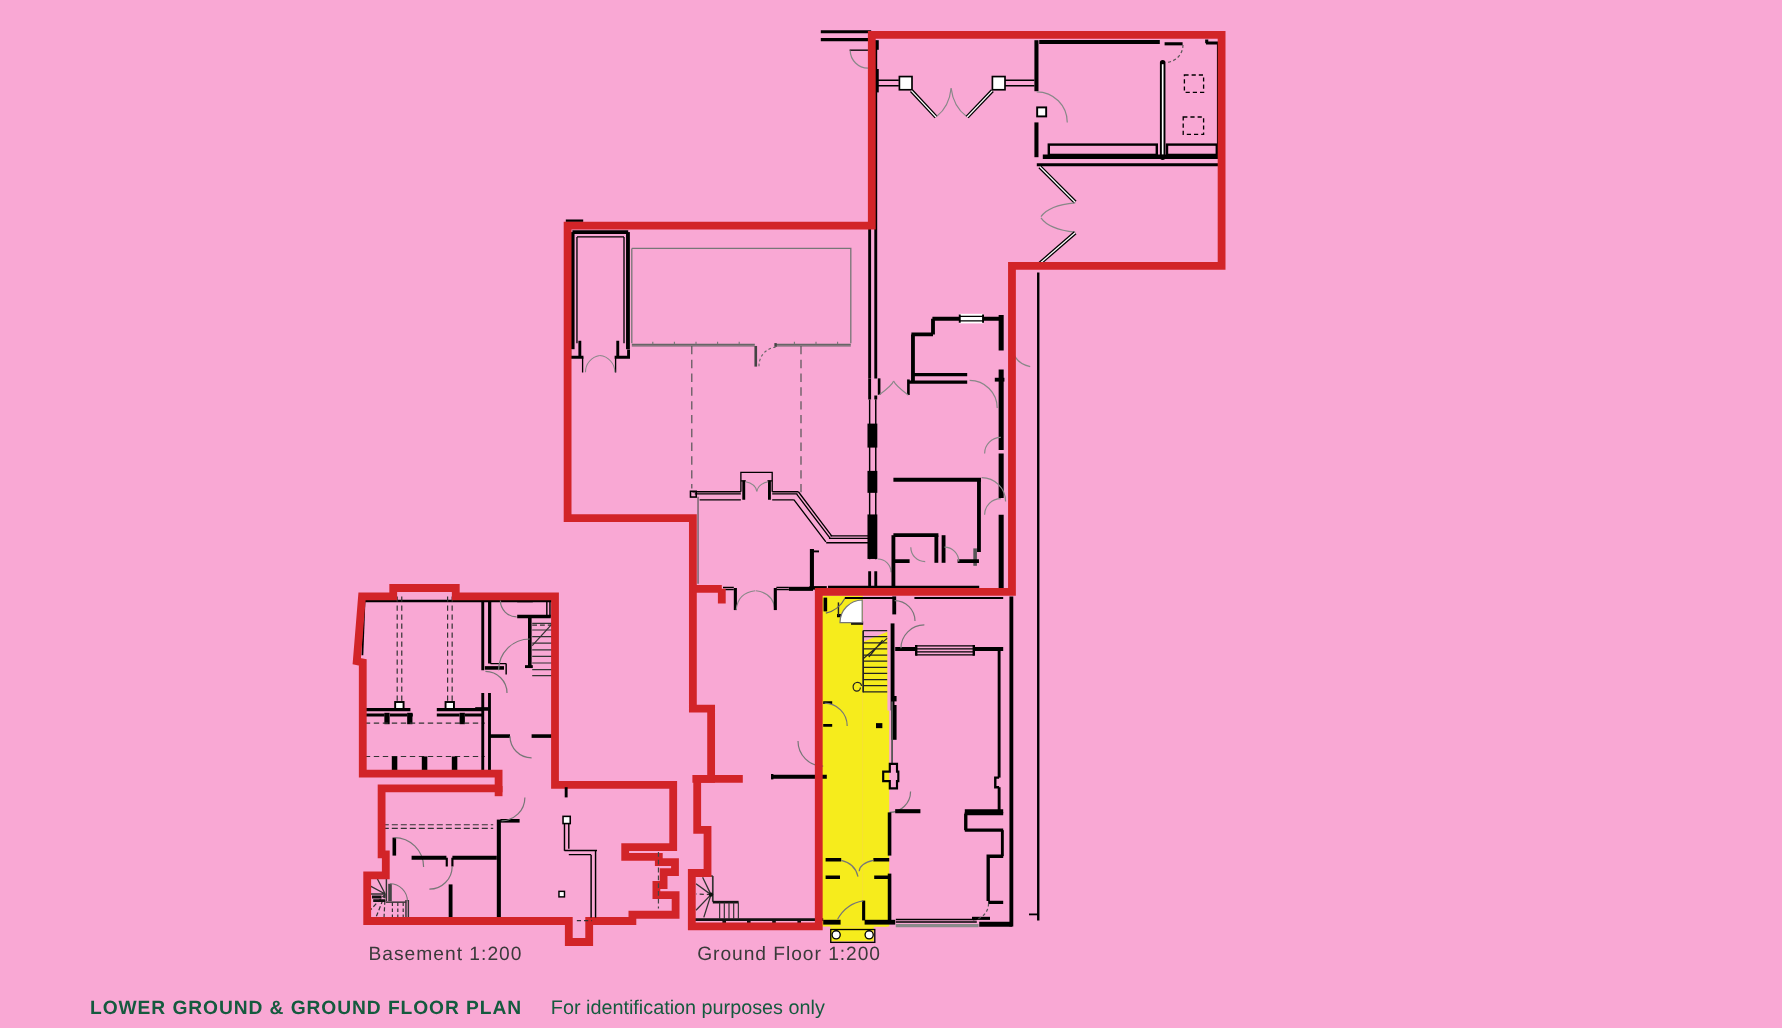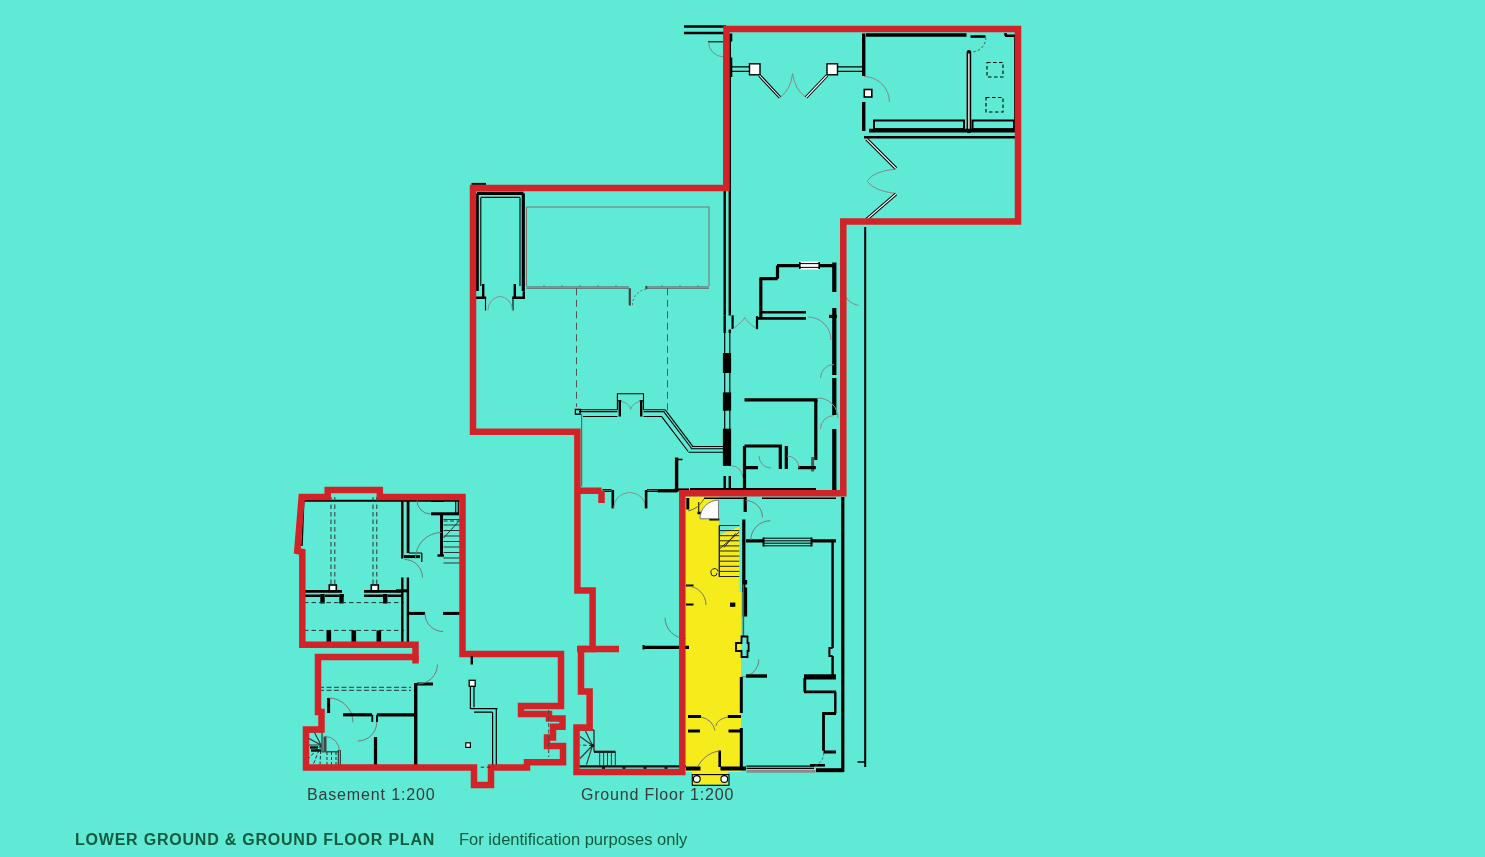--- a/index.html
+++ b/index.html
@@ -1,16 +1,16 @@
 <!DOCTYPE html>
 <html><head>
 <meta charset="utf-8">
 <style>
   html,body{margin:0;padding:0;background:#ffffff;}
-  #page{position:relative;width:1485px;height:857px;background:#5eead4;overflow:hidden;
+  #page{position:relative;width:1485px;height:857px;background:#f9a8d4;overflow:hidden;
         font-family:"Liberation Sans", sans-serif;}
   svg{position:absolute;top:0;left:0;}
 </style>
 </head>
 <body>
 <div id="page">
 <svg width="1485" height="857" viewBox="0 0 1485 857">
 <defs></defs>
 
 <g id="gf">

